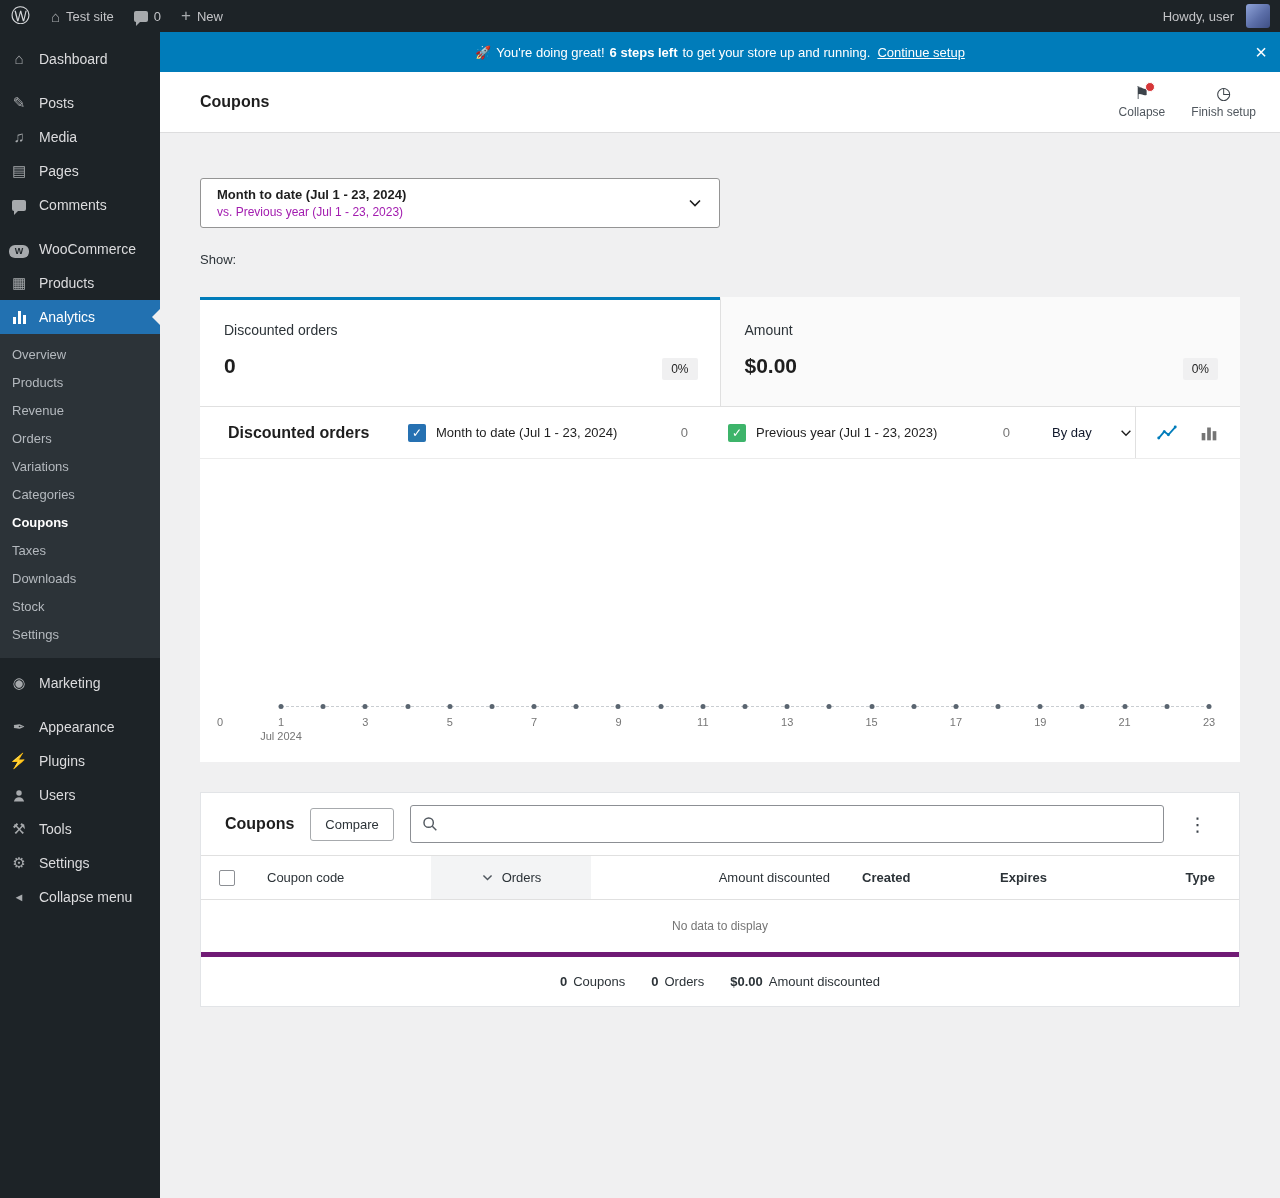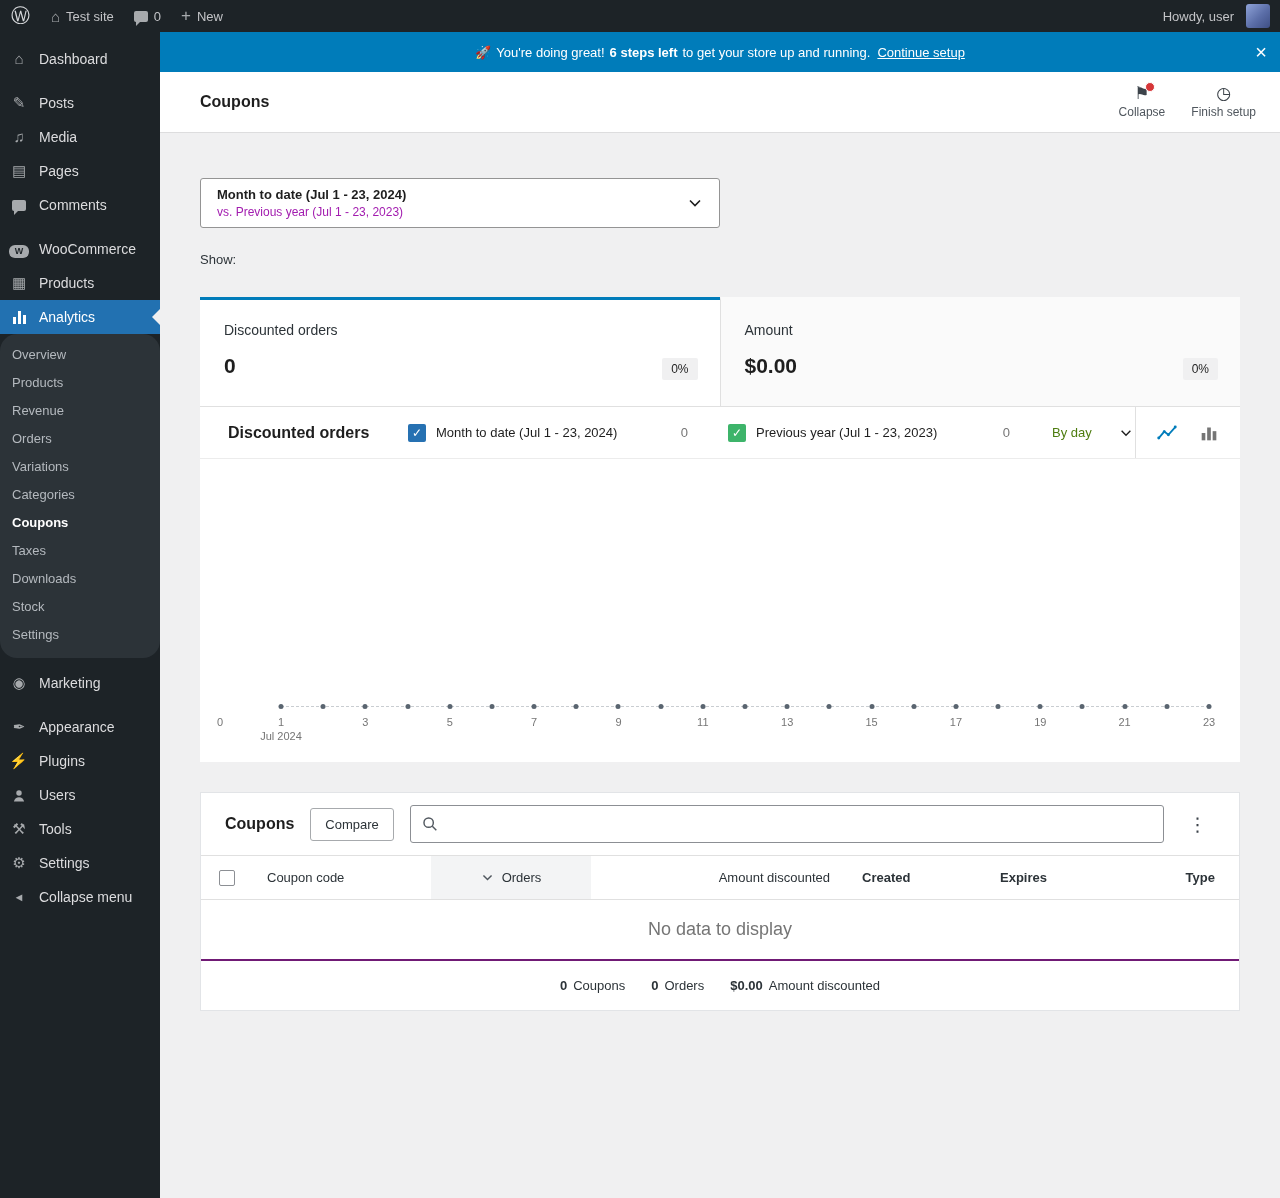--- a/index.html
+++ b/index.html
@@ -38,21 +38,21 @@
   .menu-item.active { background: #2271b1; color: #fff; }
   .menu-item.active .mi-icon { color: #fff; }
   .menu-item.active::after { content: ""; position: absolute; right: 0; top: 50%; margin-top: -8px; border: 8px solid transparent; border-right-color: #f0f0f1; }
   .bubble-icon { display: flex; justify-content: center; }
   .woo-badge { display: inline-block; width: 20px; height: 13px; border-radius: 6px; background: #a7aaad; color: #1d2327; font-size: 9px; font-weight: 700; line-height: 13px; text-align: center; }
   .bars-icon { display: flex; align-items: flex-end; justify-content: center; gap: 2px; height: 14px; }
   .bars-icon i { width: 3px; background: currentColor; display: block; }
   .bars-icon i:nth-child(1) { height: 7px; }
   .bars-icon i:nth-child(2) { height: 13px; }
   .bars-icon i:nth-child(3) { height: 9px; }
-  .submenu { background: #2c3338; padding: 7px 0 9px; border-radius: 17px; }
+  .submenu { background: #2c3338; padding: 7px 0 9px; }
   .submenu-item { display: block; padding: 5px 12px; font-size: 13px; color: #b4b9be; cursor: pointer; line-height: 18px; }
   .submenu-item.active { color: #fff; font-weight: 700; }
 
   
   .main { margin-left: 160px; min-height: 1166px; background: #f0f0f1; }
 
   .banner { height: 40px; background: #007cba; color: #fff; display: flex; align-items: center; justify-content: center; position: relative; font-size: 13px; }
   .banner-inner { display: flex; align-items: center; gap: 5px; }
   .banner-inner b { font-weight: 700; }
   .banner-link { color: #fff; text-decoration: underline; cursor: pointer; margin-left: 2px; }
@@ -88,21 +88,21 @@
 
   
   .chart-card { background: #fff; border-top: 1px solid #e0e0e0; }
   .chart-header { display: flex; align-items: center; height: 52px; border-bottom: 1px solid #ececec; padding-left: 28px; }
   .chart-title { font-size: 16px; font-weight: 600; color: #1e1e1e; margin: 0; width: 180px; }
   .legend-item { display: flex; align-items: center; gap: 10px; width: 296px; cursor: pointer; }
   .legend-item.second { margin-left: 24px; width: 298px; }
   .checkbox { width: 18px; height: 18px; border-radius: 2px; display: flex; align-items: center; justify-content: center; color: #fff; font-size: 12px; flex-shrink: 0; }
   .legend-label { font-size: 13px; color: #1e1e1e; white-space: nowrap; }
   .legend-count { margin-left: auto; padding-right: 16px; font-size: 13px; color: #757575; }
-  .interval-select { display: flex; align-items: center; gap: 27px; font-size: 13px; color: #4d7c0f; margin-left: 26px; cursor: pointer; }
+  .interval-select { display: flex; align-items: center; gap: 27px; font-size: 13px; color: #0f172a; margin-left: 26px; cursor: pointer; }
   .chart-type-toggle { margin-left: auto; height: 100%; border-left: 1px solid #e0e0e0; display: flex; align-items: center; padding: 0 16px; gap: 12px; }
   .ct-btn { background: none; border: none; padding: 4px; cursor: pointer; color: #757575; display: flex; align-items: center; }
   .ct-btn.active { color: #007cba; }
 
   .plot { position: relative; height: 248px; }
   .empty-msg { position: absolute; left: 0; right: 0; top: 116px; text-align: center; font-size: 18px; font-weight: 600; color: #757575; }
   .baseline { position: absolute; left: 81px; right: 31px; bottom: -3px; height: 6px; }
   .baseline::before { content: ""; position: absolute; left: 0; right: 0; top: 2px; border-top: 1px dashed #c9cdd1; }
   .dot { position: absolute; top: 0; width: 5px; height: 5px; border-radius: 50%; background: #5a6570; transform: translateX(-50%); }
   .axis { position: relative; height: 55px; }
@@ -127,21 +127,21 @@
   .data th.num { text-align: right; }
   .col-check { width: 42px; padding-left: 18px !important; }
   .t-checkbox { display: inline-block; width: 16px; height: 16px; border: 1px solid #8c8f94; border-radius: 2px; background: #fff; vertical-align: middle; cursor: pointer; }
   .col-code { width: 180px; }
   .col-orders { width: 160px; background: #f3f4f5; cursor: pointer; }
   .orders-inner { display: flex; align-items: center; justify-content: center; gap: 8px; color: #2c3338; }
   .col-amount { width: 255px; }
   .col-created { width: 138px; }
   .col-expires { width: 138px; }
   .col-type { padding-right: 24px !important; }
-  td.empty { text-align: center; padding: 19px 16px; font-size: 18px; color: #757575; border-bottom: 2px solid #701a75; }
+  td.empty { text-align: center; padding: 19px 16px; font-size: 12px; color: #757575; border-bottom: 5px solid #701a75; }
   tfoot td { padding: 17px 16px; }
   .summary-line { display: flex; justify-content: center; gap: 26px; font-size: 13px; color: #2c3338; }
   .summary-line .pair { display: flex; gap: 6px; }
   .summary-line b { font-weight: 700; }
 </style>
 </head>
 <body>
 
 <div class="admin-bar">
   <div class="ab-left">

